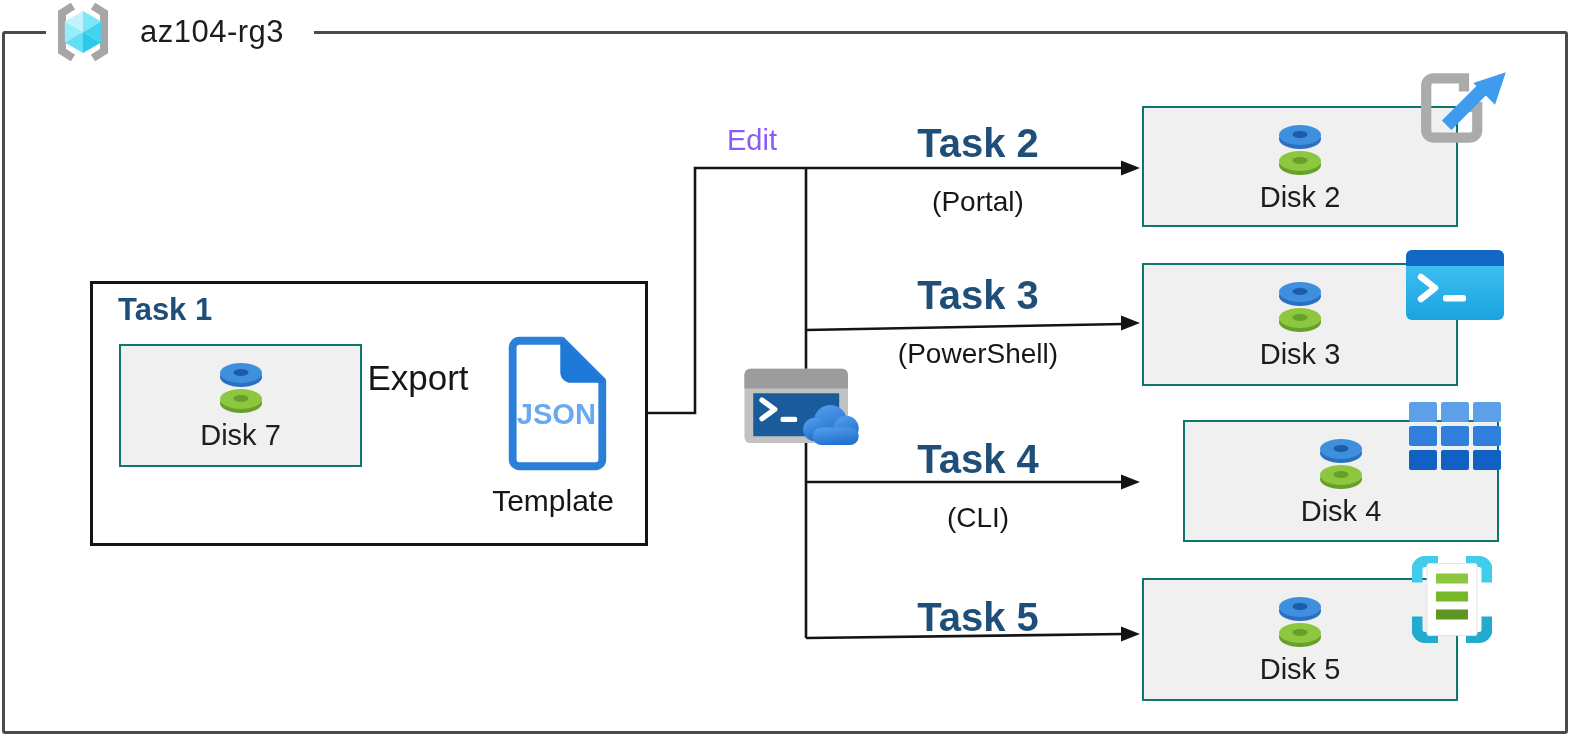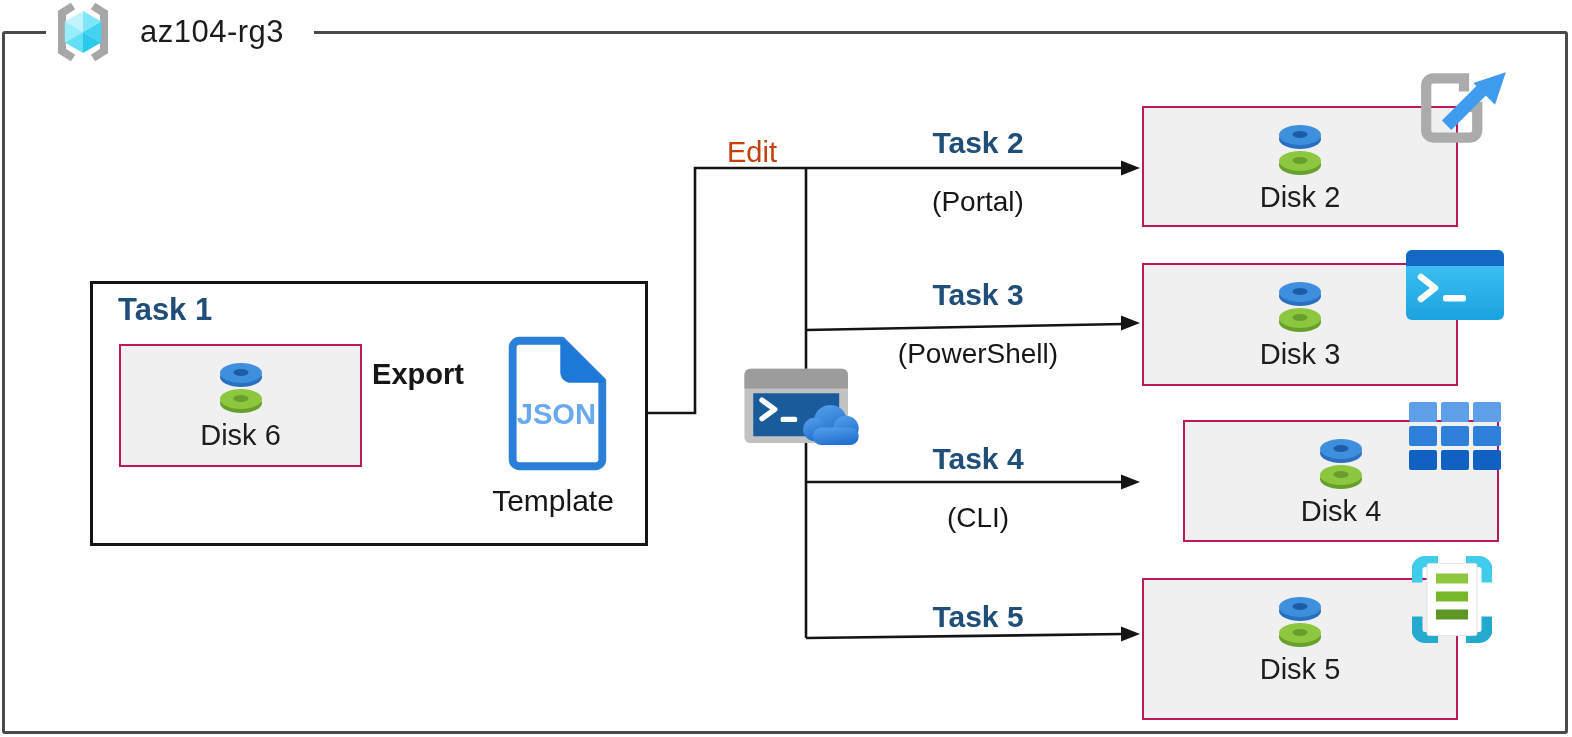--- a/index.html
+++ b/index.html
@@ -29,44 +29,44 @@
 
   
   .task1-box {
     position:absolute; left:90px; top:281px; width:558px; height:265px;
     border:3px solid #141414; background:#ffffff; box-sizing:border-box; z-index:2;
   }
   .task1-label { position:absolute; left:118px; top:292px; font-size:31px; font-weight:bold; color:#1f4e79; z-index:3; }
 
   .disk-card {
     position:absolute; box-sizing:border-box;
-    background:#f0f0f0; border:2px solid #be185d;
+    background:#f0f0f0; border:2px solid #0f766e;
     display:flex; flex-direction:column; align-items:center; justify-content:flex-start;
     padding-top:12px; z-index:2;
   }
   .disk-card svg.disk { width:66px; height:58px; display:block; }
   .disk-label { font-size:29px; color:#1d1d1d; margin-top:3px; }
 
   .disk1 { left:119px; top:344px; width:243px; height:123px; }
   .disk2 { left:1142px; top:106px; width:316px; height:121px; }
   .disk3 { left:1142px; top:263px; width:316px; height:123px; }
   .disk4 { left:1142px; top:420px; width:316px; height:122px;margin-left:41px; }
-  .disk5 { left:1142px; top:578px; width:316px; height:142px; }
-
-  .export-label { position:absolute; left:355px; top:358px; width:126px; text-align:center; font-size:29px; color:#161616; z-index:3;font-weight:bold; }
-  .edit-label   { position:absolute; left:712px; top:136px; width:80px; text-align:center; font-size:29px; color:#c2410c; z-index:3; }
+  .disk5 { left:1142px; top:578px; width:316px; height:123px; }
+
+  .export-label { position:absolute; left:355px; top:358px; width:126px; text-align:center; font-size:35px; color:#161616; z-index:3; }
+  .edit-label   { position:absolute; left:712px; top:124px; width:80px; text-align:center; font-size:29px; color:#8b5cf6; z-index:3; }
 
   .json-icon { position:absolute; left:497px; top:336px; width:112px; height:135px; z-index:3; }
   .json-icon svg { width:100%; height:100%; display:block; }
   .json-icon text { font-family:"Liberation Sans", sans-serif; }
   .template-label { position:absolute; left:478px; top:484px; width:150px; text-align:center; font-size:30px; color:#161616; z-index:3; }
 
   
   .task-tag { position:absolute; width:220px; text-align:center; z-index:3; }
-  .task-title { font-size:30px; font-weight:bold; color:#1f4e79; line-height:34px; }
+  .task-title { font-size:40px; font-weight:bold; color:#1f4e79; line-height:34px; }
   .task-method { font-size:28px; color:#161616; line-height:36px; margin-top:24px; }
   .tag2 { left:868px; top:126px; }
   .tag3 { left:868px; top:278px; }
   .tag4 { left:868px; top:442px; }
   .tag5 { left:868px; top:600px; }
 
   
   .icon-abs { position:absolute; z-index:3; }
   .icon-abs svg { width:100%; height:100%; display:block; }
   .cloudshell { left:744px; top:363px; width:122px; height:84px; }
@@ -135,21 +135,21 @@
   <span class="rg-title">az104-rg3</span>
 </div>
 
 <div class="task1-box"></div>
 <div class="task1-label">Task 1</div>
 
 <div class="disk-card disk1">
   <svg class="disk">
       <use href="#sym-disk"></use>
     </svg>
-  <div class="disk-label">Disk 6</div>
+  <div class="disk-label">Disk 7</div>
 </div>
 
 <div class="export-label">Export</div>
 
 <div class="json-icon">
   <svg viewBox="0 0 100 120">
     <path d="M20 4 H58 L94 40 V110 A6 6 0 0 1 88 116 H20 A6 6 0 0 1 14 110 V10 A6 6 0 0 1 20 4 Z" fill="#ffffff" stroke="#2a7fd8" stroke-width="7" stroke-linejoin="round"></path>
     <path d="M58 4 L94 40 H66 A8 8 0 0 1 58 32 Z" fill="#1e78d7" stroke="#1e78d7" stroke-width="3" stroke-linejoin="round"></path>
     <text x="53" y="78" text-anchor="middle" font-size="26" font-weight="bold" fill="#69a9f0">JSON</text>
   </svg>

